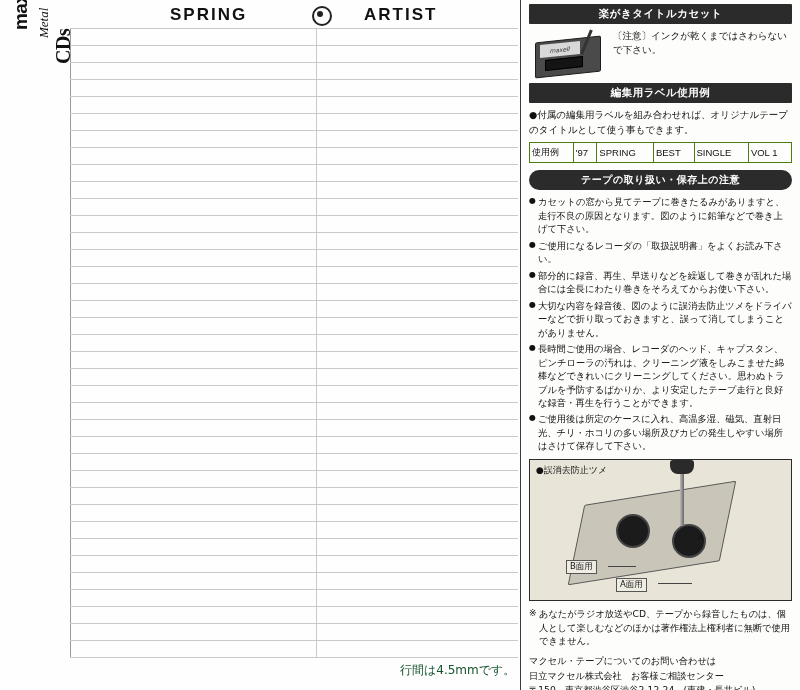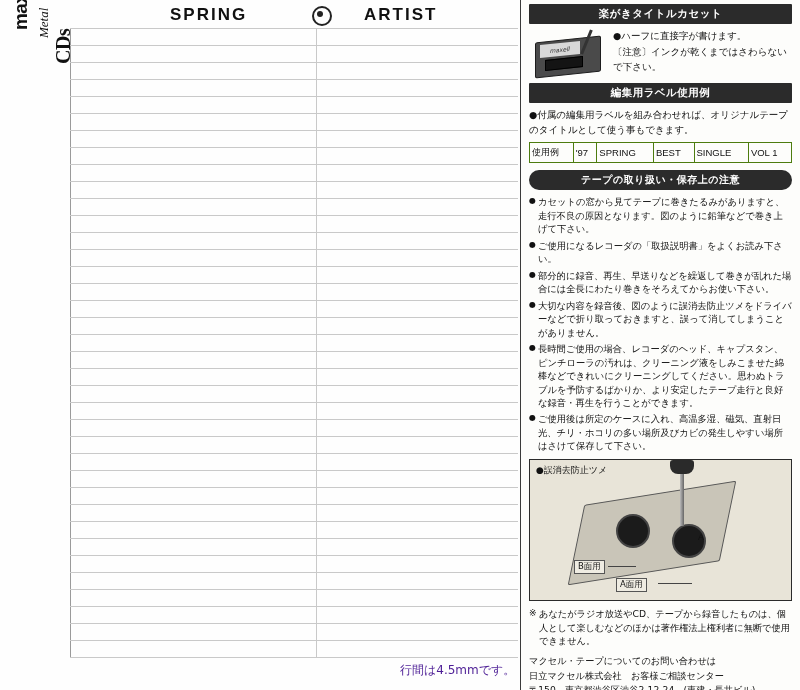--- a/index.html
+++ b/index.html
@@ -123,21 +123,21 @@
     border-left: 1px solid #c9c9c9;
   }
   .vline-left { left: 0px; border-left: 1px solid #9a9a9a; }
   .vline-mid  { left: 246px; }
 
   .left-note {
     position: absolute;
     left: 400px; top: 662px;
     font-family: "DejaVu Sans", sans-serif;
     font-size: 12px;
-    color: #4c1d95;
+    color: #14532d;
   }
 
   
   .right-panel {
     position: absolute;
     left: 521px; top: 0;
     width: 279px;
     height: 534px;
     background: #fdfdfb;
     box-sizing: border-box;
@@ -302,21 +302,21 @@
     background: #2a2a2a;
     border-radius: 3px 3px 8px 8px;
   }
   .fig-tab-a, .fig-tab-b {
     position: absolute;
     font-size: 8.5px;
     background: #efece2;
     border: 1px solid #555;
     padding: 0 3px;
   }
-  .fig-tab-b { left: 44px; top: 100px; }
+  .fig-tab-b { left: 36px; top: 100px; }
   .fig-tab-a { left: 86px; top: 118px; }
   .fig-leader1, .fig-leader2 {
     position: absolute;
     height: 0;
     border-top: 1px solid #444;
   }
   .fig-leader1 { left: 78px; top: 106px; width: 28px; }
   .fig-leader2 { left: 128px; top: 123px; width: 34px; }
   .fig-arrowA {
     position: absolute;
@@ -416,21 +416,20 @@
     <div class="cassette-row">
       <div class="cassette-art">
         <div class="cass-body"></div>
         <div class="cass-label">maxell</div>
         <div class="cass-win"></div>
         <div class="cass-pen">
             <i></i>
           </div>
       </div>
       <div class="cass-notes">
-        <p>●ハーフに直接字が書けます。</p>
         <p>〔注意〕インクが乾くまではさわらないで下さい。</p>
       </div>
     </div>
 
     <div class="bar">編集用ラベル使用例</div>
 
     <div class="rp-text">
       <p>●付属の編集用ラベルを組み合わせれば、オリジナルテープのタイトルとして使う事もできます。</p>
     </div>
 

